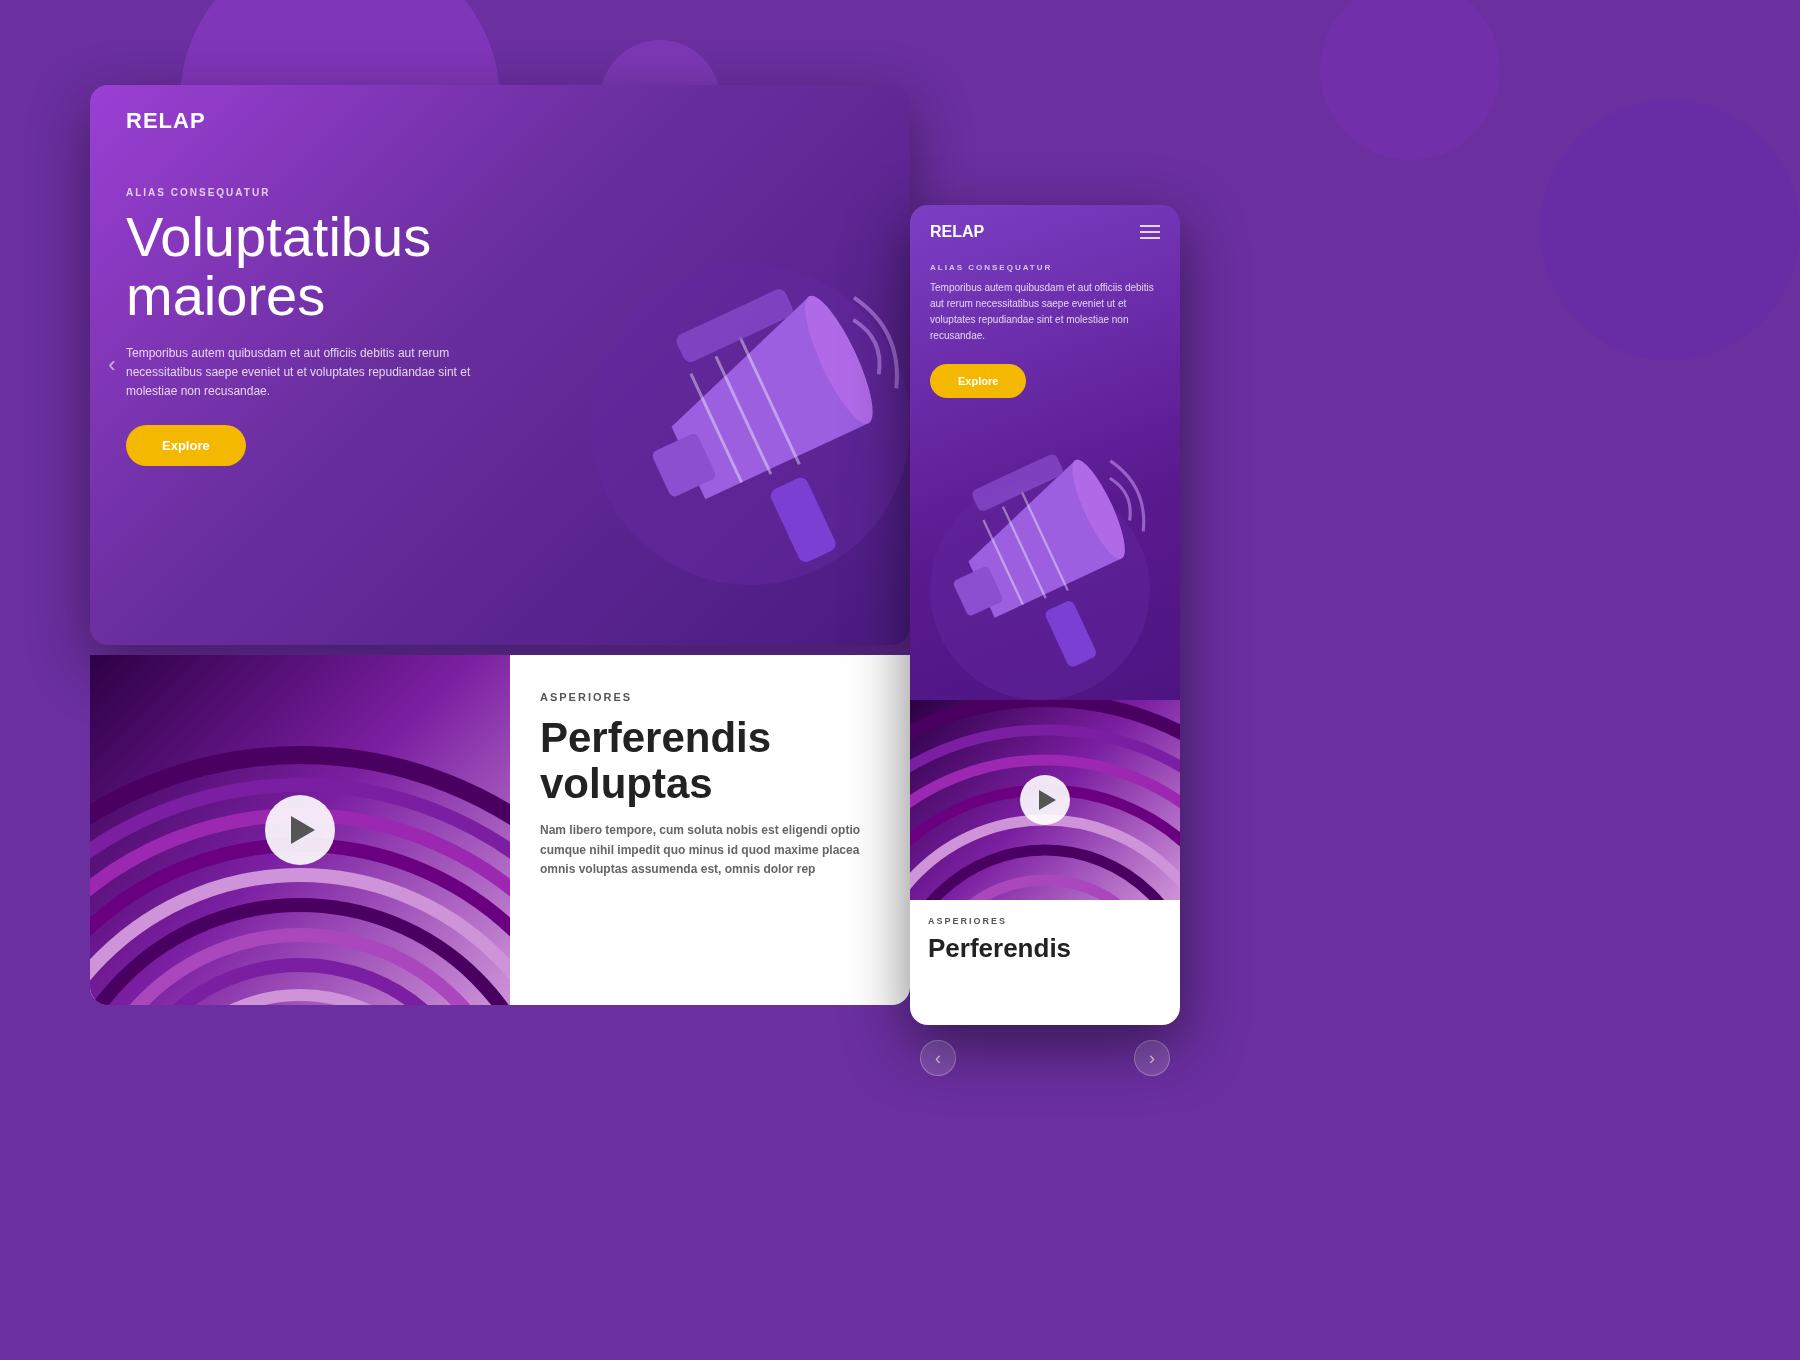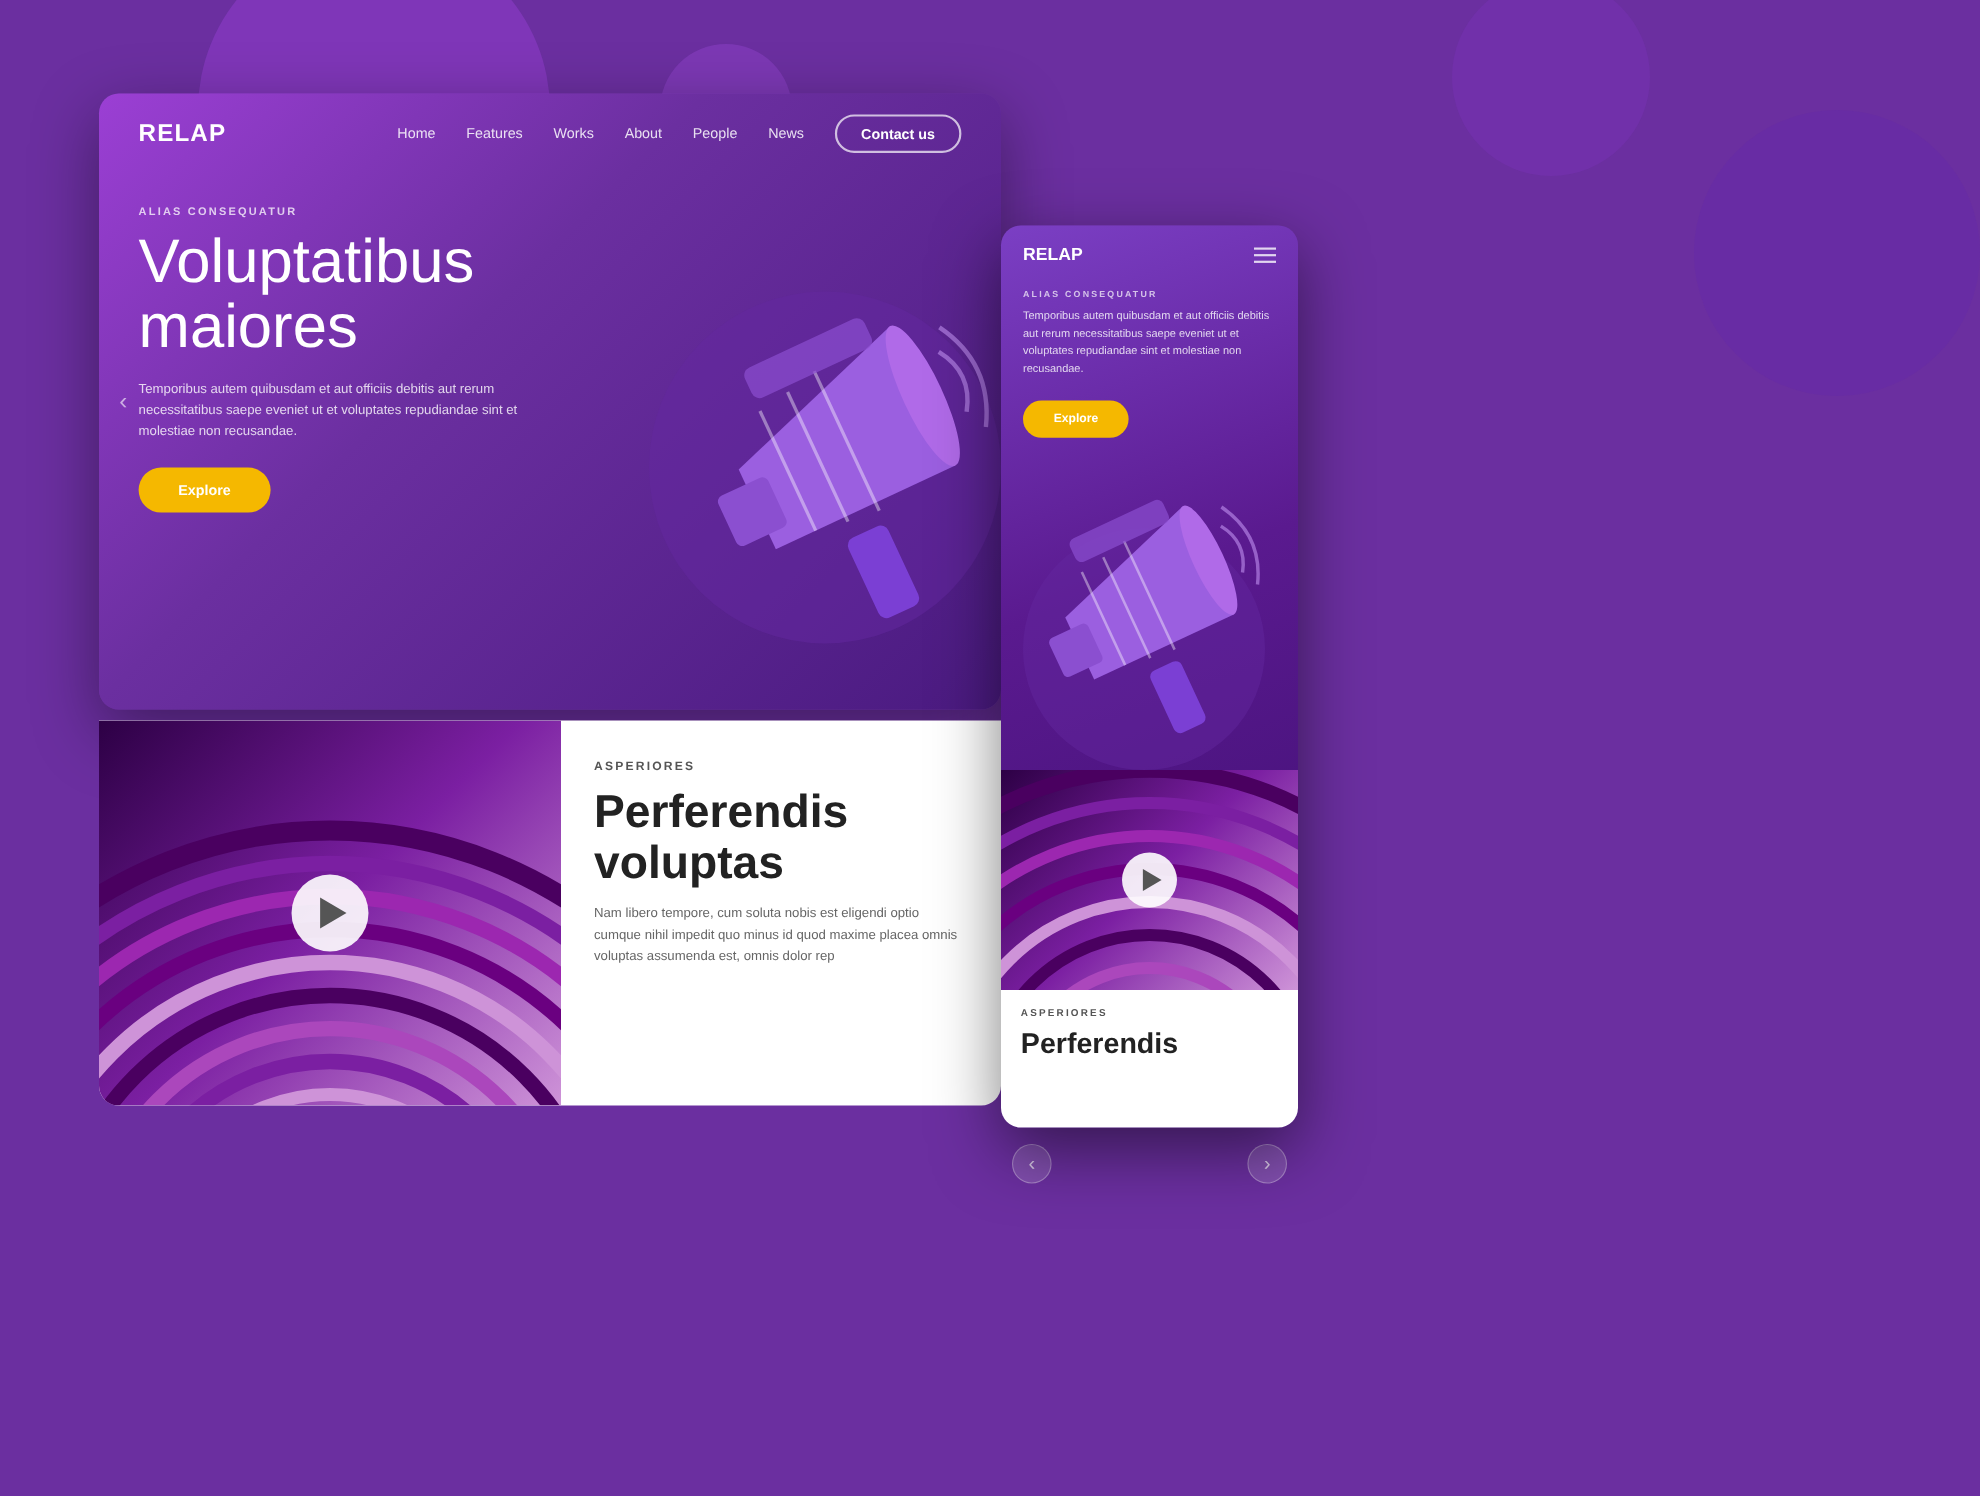--- a/index.html
+++ b/index.html
@@ -236,20 +236,21 @@
       font-size: 42px;
       font-weight: 900;
       color: #222;
       line-height: 1.1;
       margin-bottom: 14px;
     }
     .bottom-desc {
       font-size: 12px;
       color: #666;
       line-height: 1.6;
+      font-weight: bold;
     }
 
     
     .mobile-card {
       position: absolute;
       left: 910px;
       top: 205px;
       width: 270px;
       height: 820px;
       border-radius: 18px;
@@ -425,29 +426,20 @@
 
 <div class="bg-blob bg-blob-1"></div>
 <div class="bg-blob bg-blob-2"></div>
 <div class="bg-blob bg-blob-3"></div>
 <div class="bg-blob bg-blob-4"></div>
 
 <div class="desktop-card">
 
   <nav class="nav">
     <div class="nav-logo">RELAP</div>
-    <ul class="nav-links">
-      <li><a href="#">Home</a></li>
-      <li><a href="#">Features</a></li>
-      <li><a href="#">Works</a></li>
-      <li><a href="#">About</a></li>
-      <li><a href="#">People</a></li>
-      <li><a href="#">News</a></li>
-      <li><button class="nav-contact-btn">Contact us</button></li>
-    </ul>
   </nav>
 
   <div class="hero-content">
     <div class="hero-tag">ALIAS CONSEQUATUR</div>
     <h1 class="hero-title">
       <span>Voluptatibus</span><br>
       <span>maiores</span>
     </h1>
     <p class="hero-desc">Temporibus autem quibusdam et aut officiis debitis aut rerum necessitatibus saepe eveniet ut et voluptates repudiandae sint et molestiae non recusandae.</p>
     <button class="explore-btn">Explore</button>

